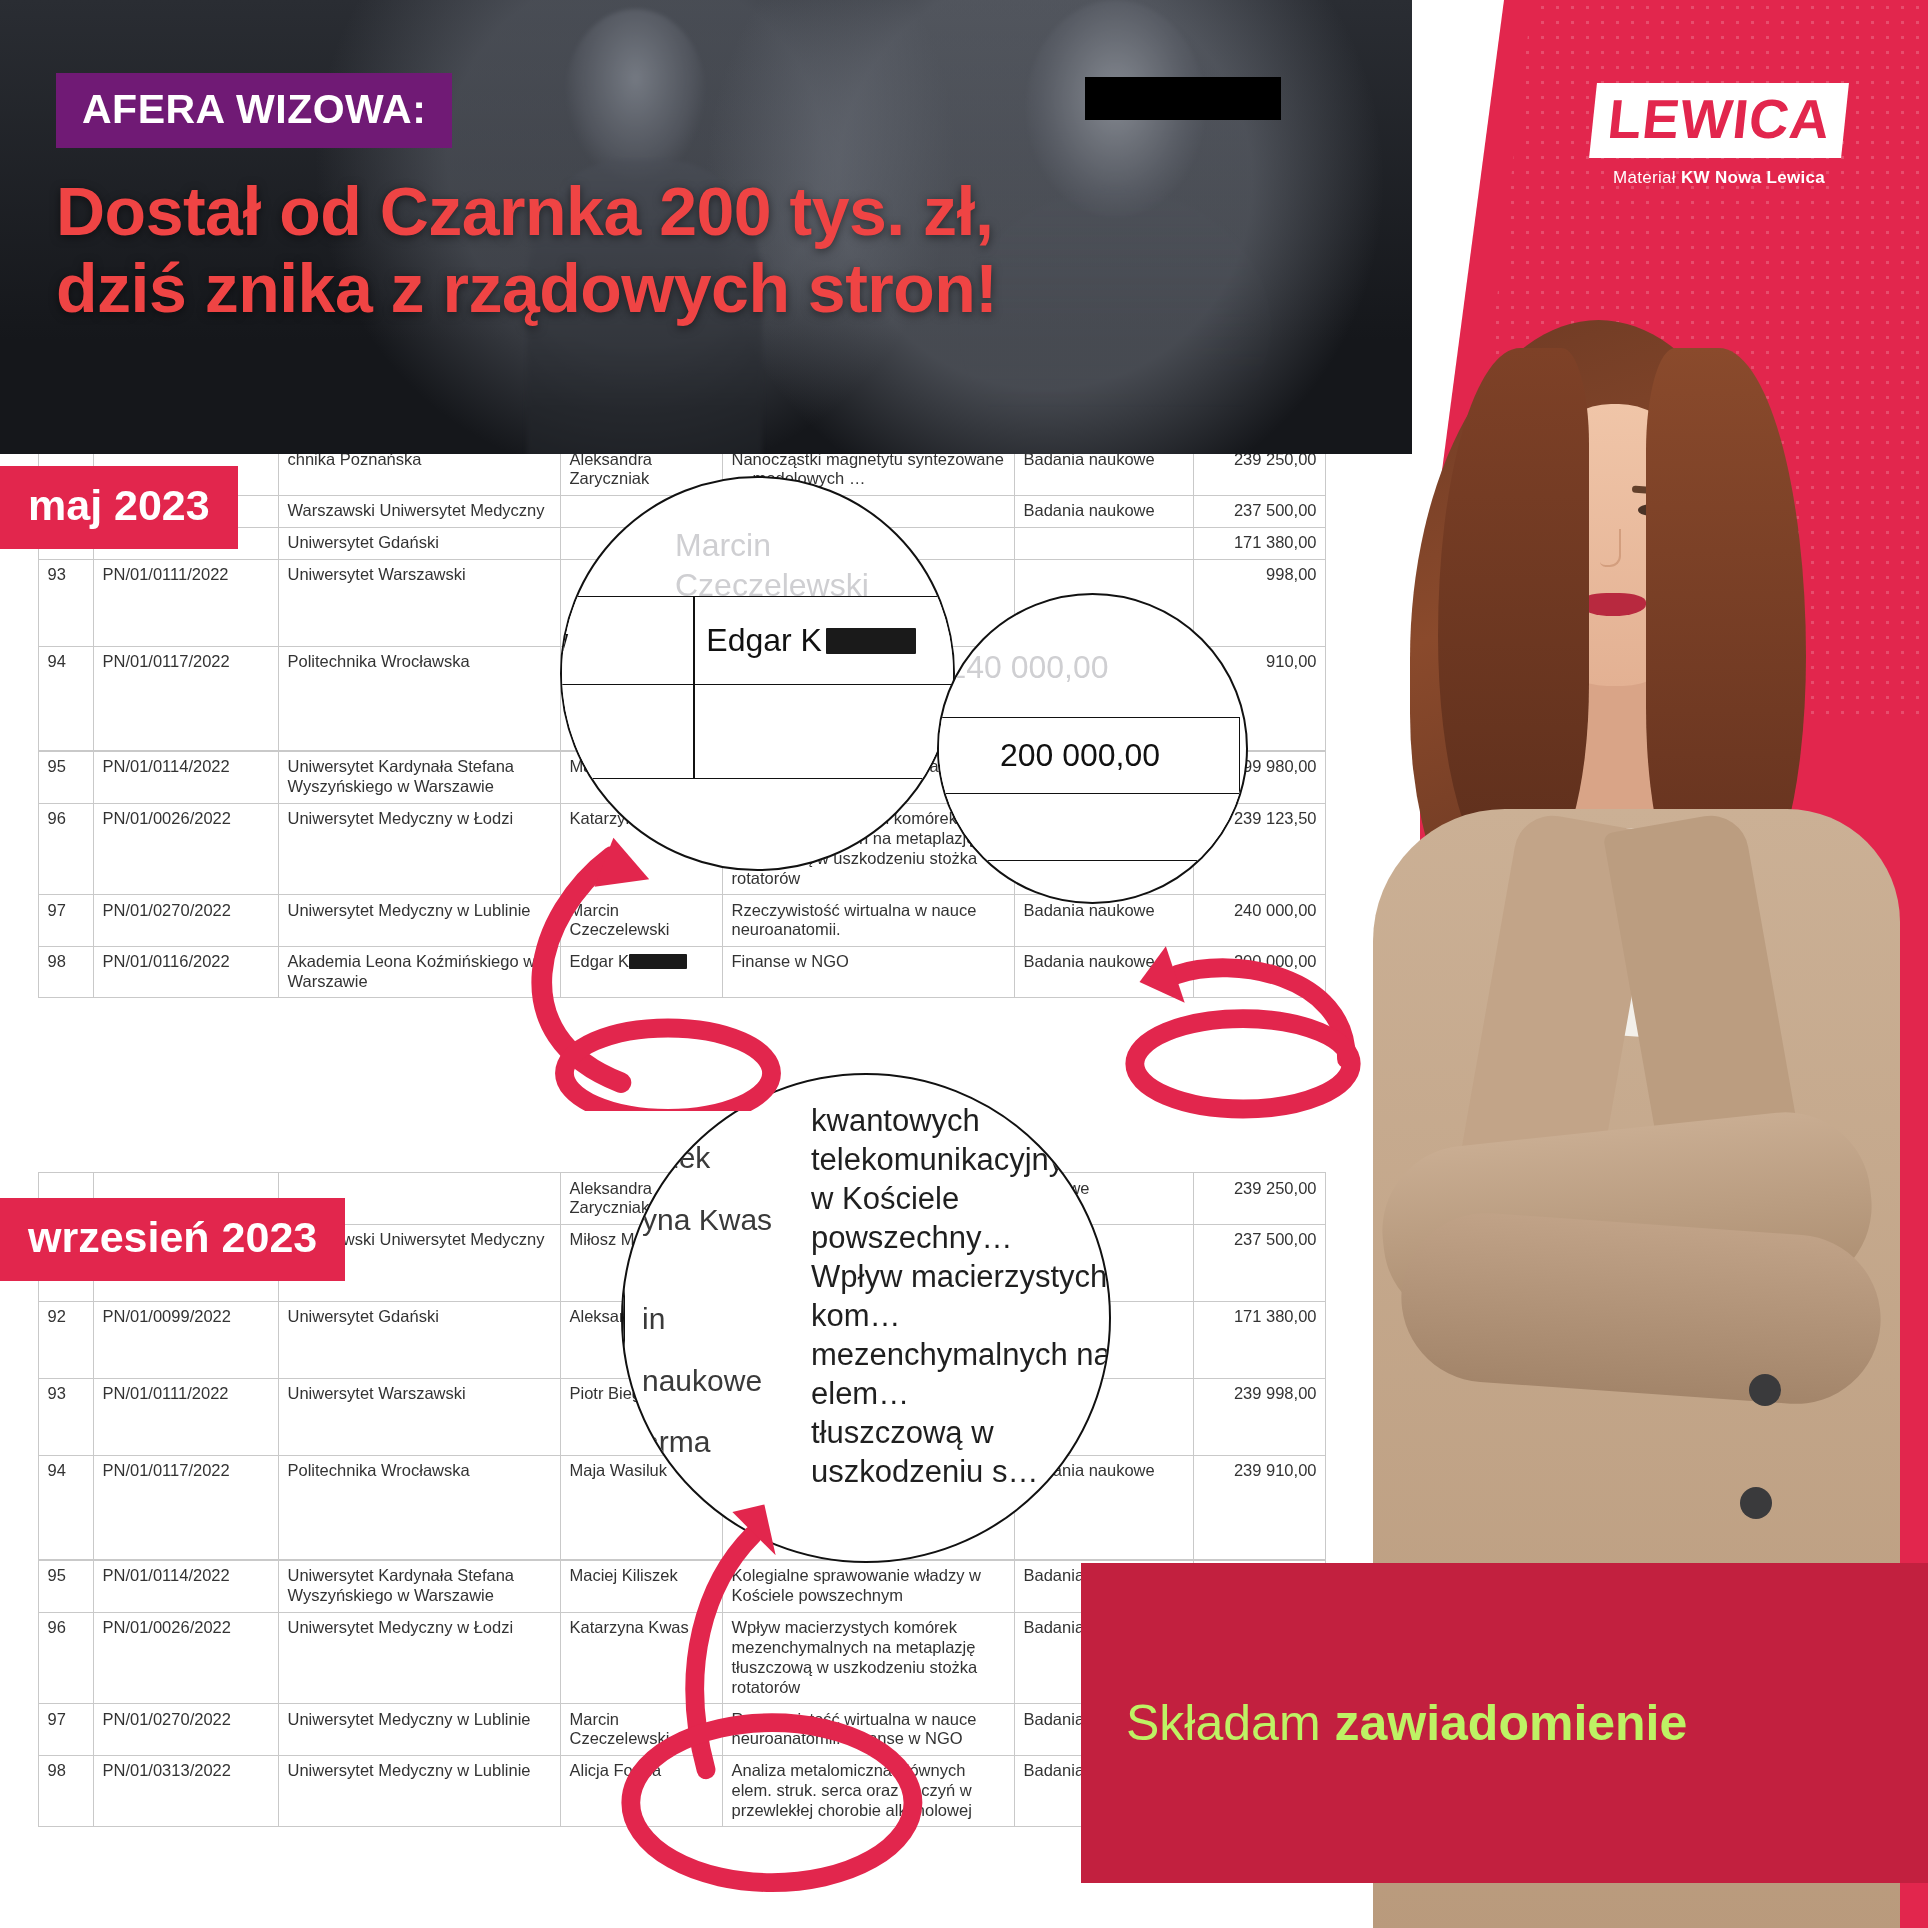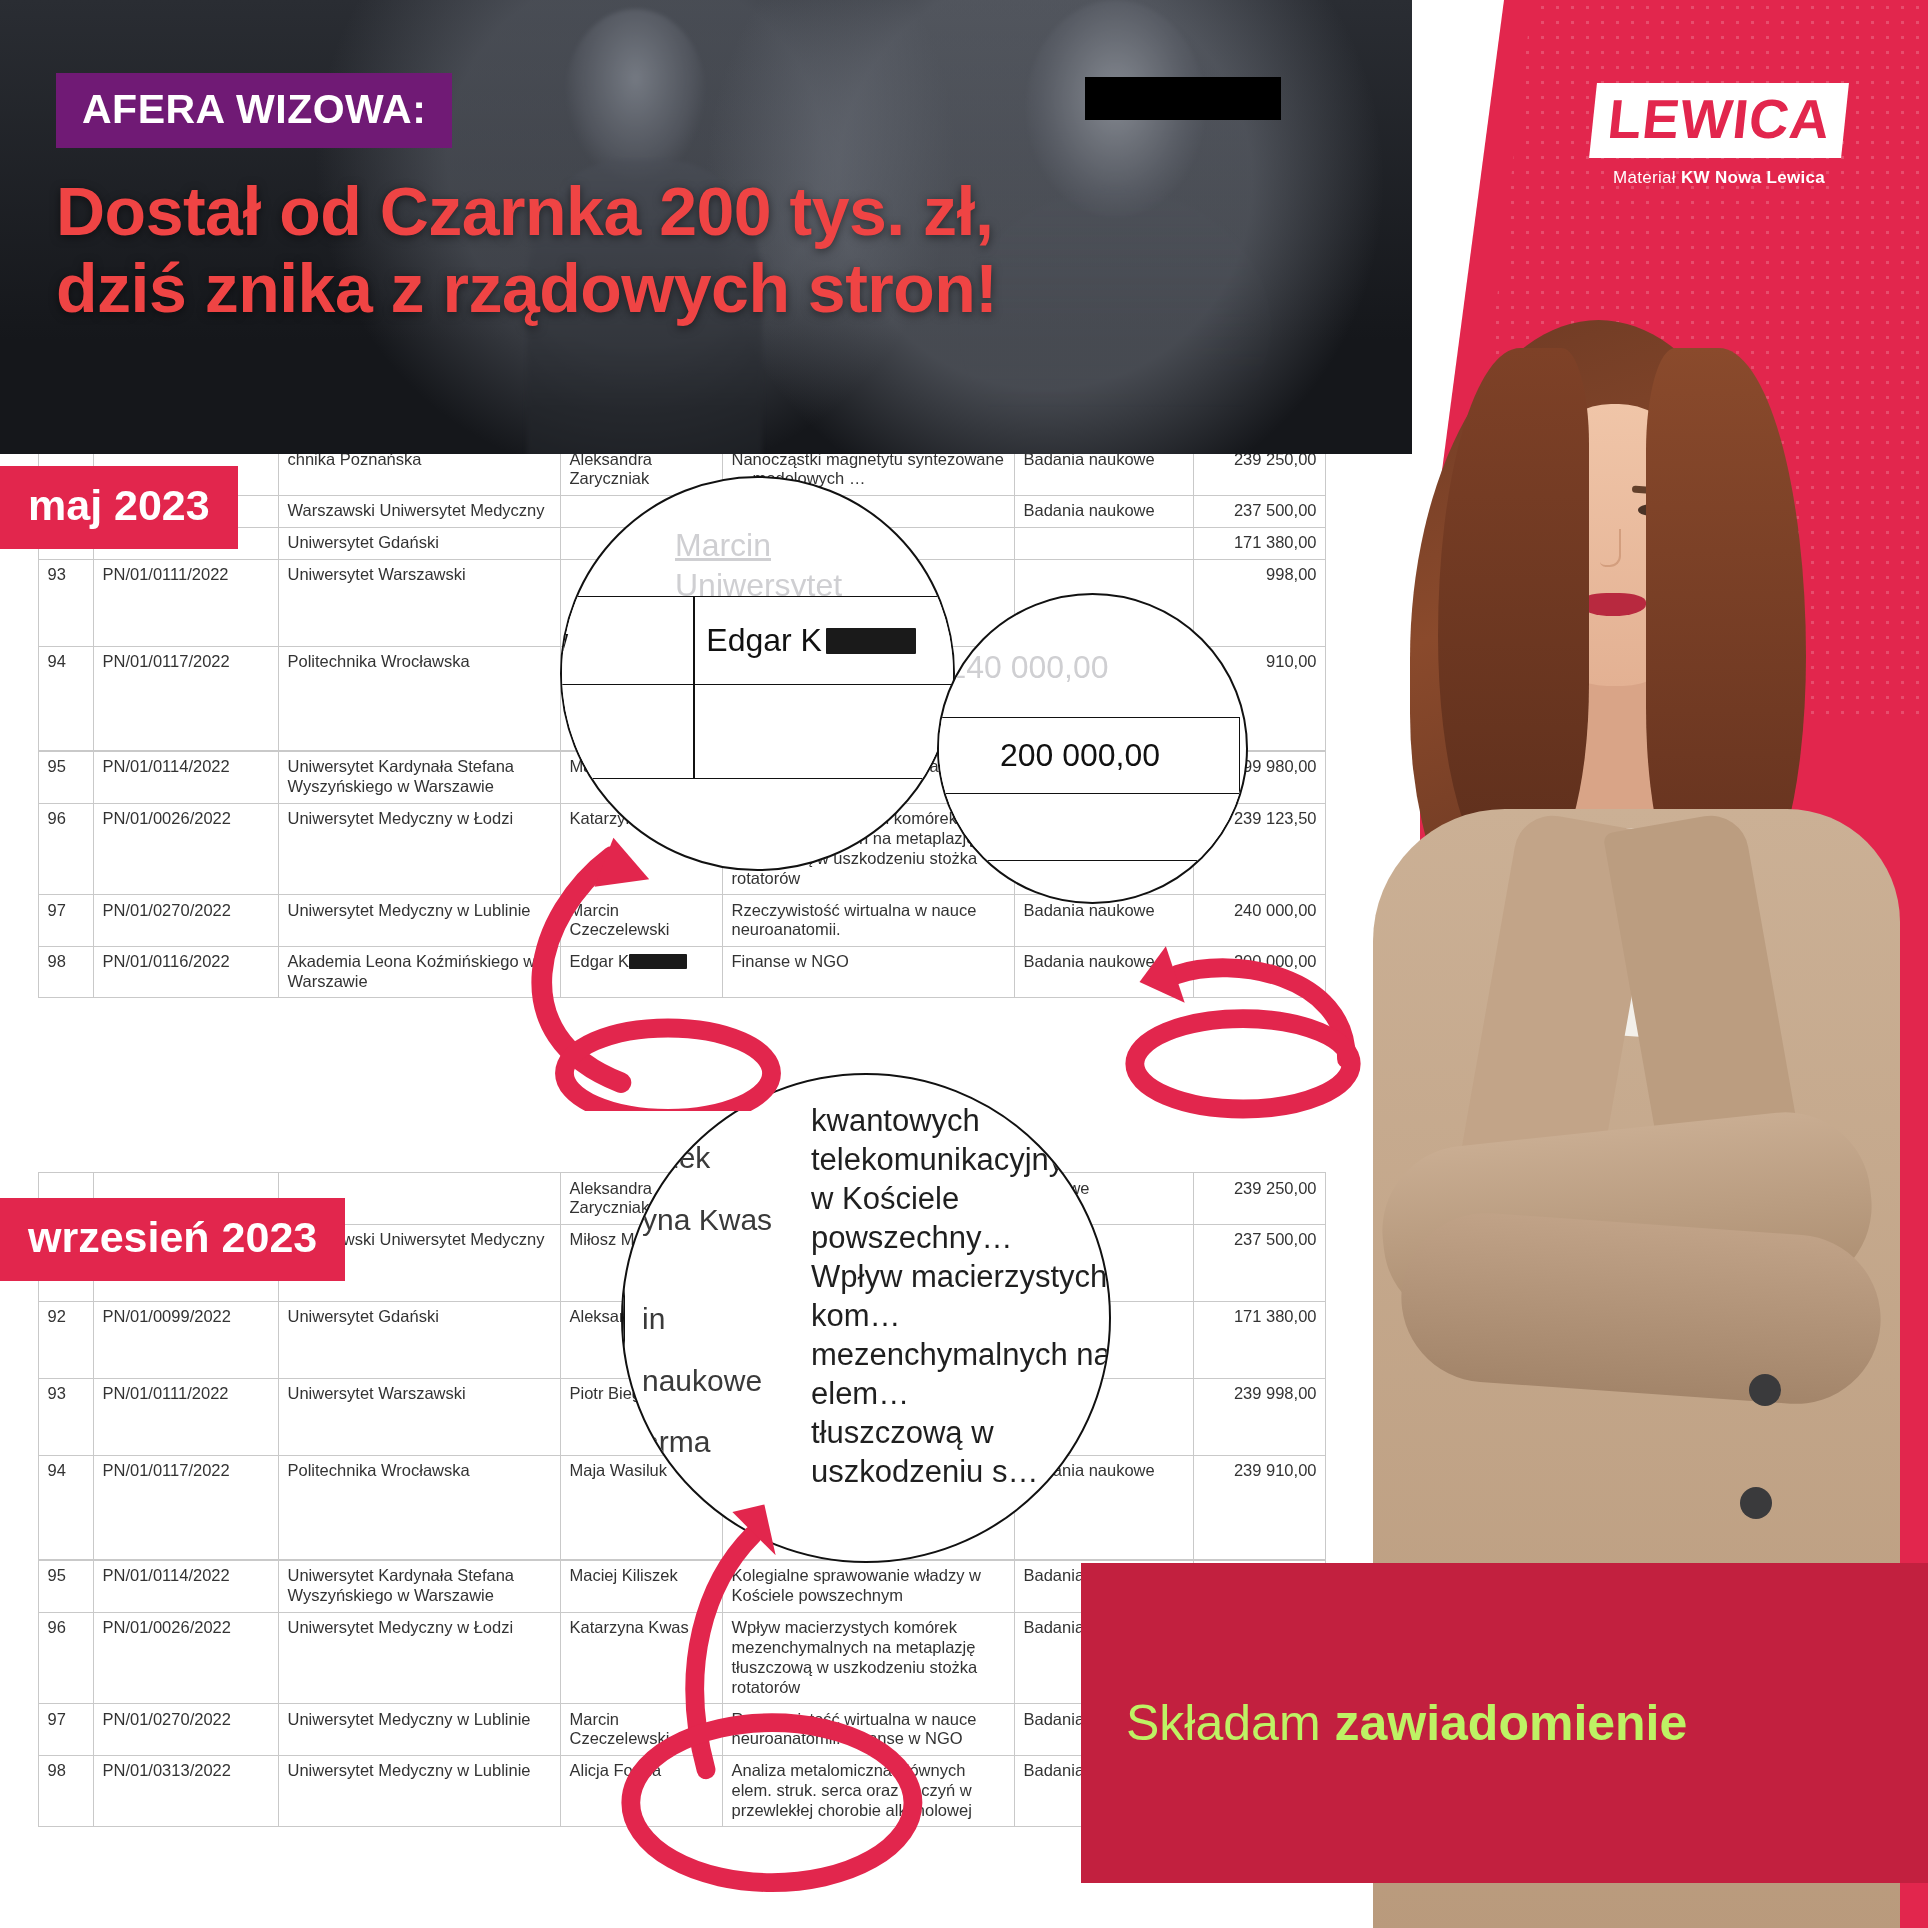--- a/index.html
+++ b/index.html
@@ -412,23 +412,23 @@
           <td class="c-title">Analiza metalomiczna głównych elem. struk. serca oraz naczyń w przewlekłej chorobie alkoholowej</td>
           <td class="c-kind">Badania</td>
           <td class="c-amt"></td>
         </tr>
       </tbody>
     </table>
   </div>
 
   <div class="mag mag1">
     <div class="mag-inner">
-      <div class="mag-ghost" style="left:113px; top:47px; width:282px;text-decoration:underline;">
+      <div class="mag-ghost" style="left:113px; top:47px; width:282px;">
         <span>Marcin</span><br>
-        <span>Uniwersytet</span>
+        <span>Czeczelewski</span>
       </div>
       <div class="mag-cell" style="left:-56px; top:118px; width:188px; height:89px;">
         <span>o w</span>
       </div>
       <div class="mag-cell" style="left:132px; top:118px; width:282px; height:89px;">
         <span>Edgar K</span>
           <span class="blackout" style="height:26px;width:90px;margin-left:3.8px;"></span>
       </div>
       <div class="mag-cell" style="left:-56px; top:207px; width:188px; height:94px; border-top:none;"></div>
       <div class="mag-cell" style="left:132px; top:207px; width:282px; height:94px; border-top:none;"></div>

